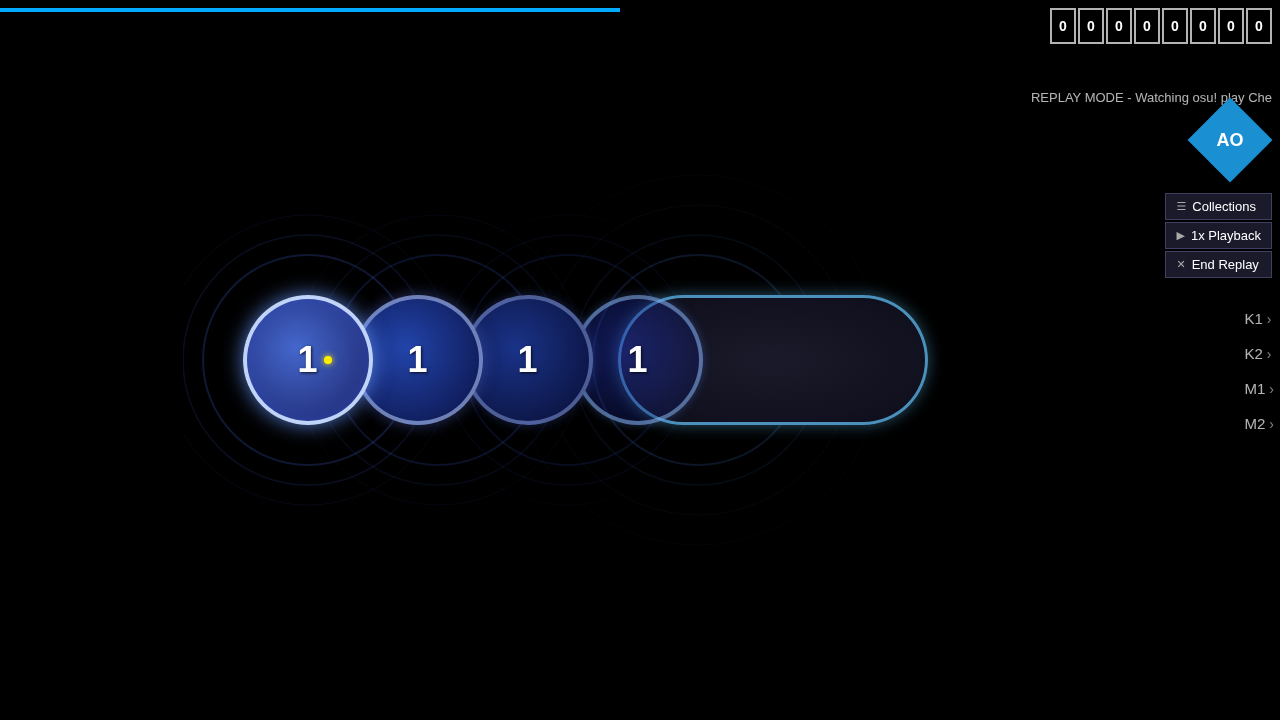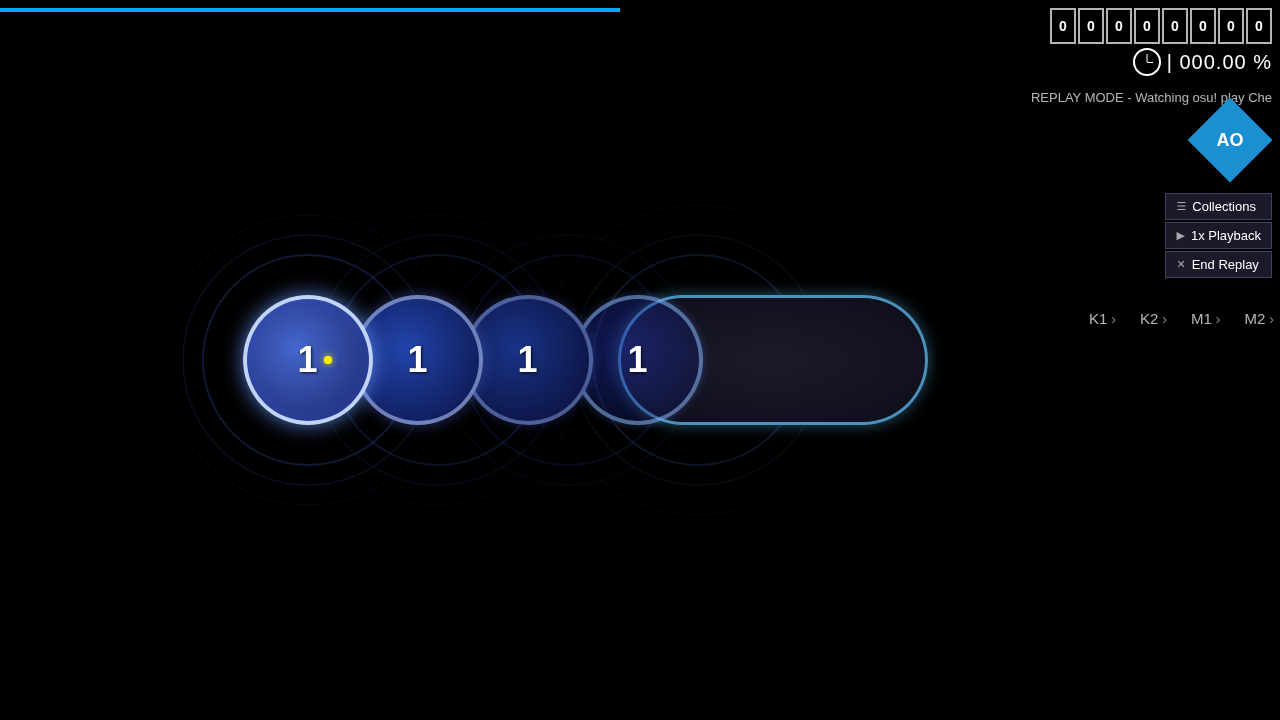--- a/index.html
+++ b/index.html
@@ -174,21 +174,21 @@
       font-size: 11px;
       color: #aaa;
     }
 
     
     #key-indicators {
       position: absolute;
       right: 0;
       top: 310px;
       display: flex;
-      flex-direction: row;
+      flex-direction: column;
       gap: 18px;
     }
 
     .key-item {
       display: flex;
       align-items: center;
       gap: 4px;
       color: rgba(255,255,255,0.8);
       font-size: 16px;
       padding-right: 6px;
@@ -318,24 +318,20 @@
 <div id="hud-top-right">
   <div id="score-digits">
     <div class="score-digit">0</div>
     <div class="score-digit">0</div>
     <div class="score-digit">0</div>
     <div class="score-digit">0</div>
     <div class="score-digit">0</div>
     <div class="score-digit">0</div>
     <div class="score-digit">0</div>
     <div class="score-digit">0</div>
-  </div>
-  <div id="accuracy-row">
-    <div id="clock-icon"></div>
-    <span id="accuracy-text">| 000.00 %</span>
   </div>
 </div>
 
 <div id="replay-mode-text">REPLAY MODE - Watching osu! play Che</div>
 
 <div id="ao-logo">
   <div id="ao-diamond">
     <span id="ao-text">AO</span>
   </div>
 </div>

